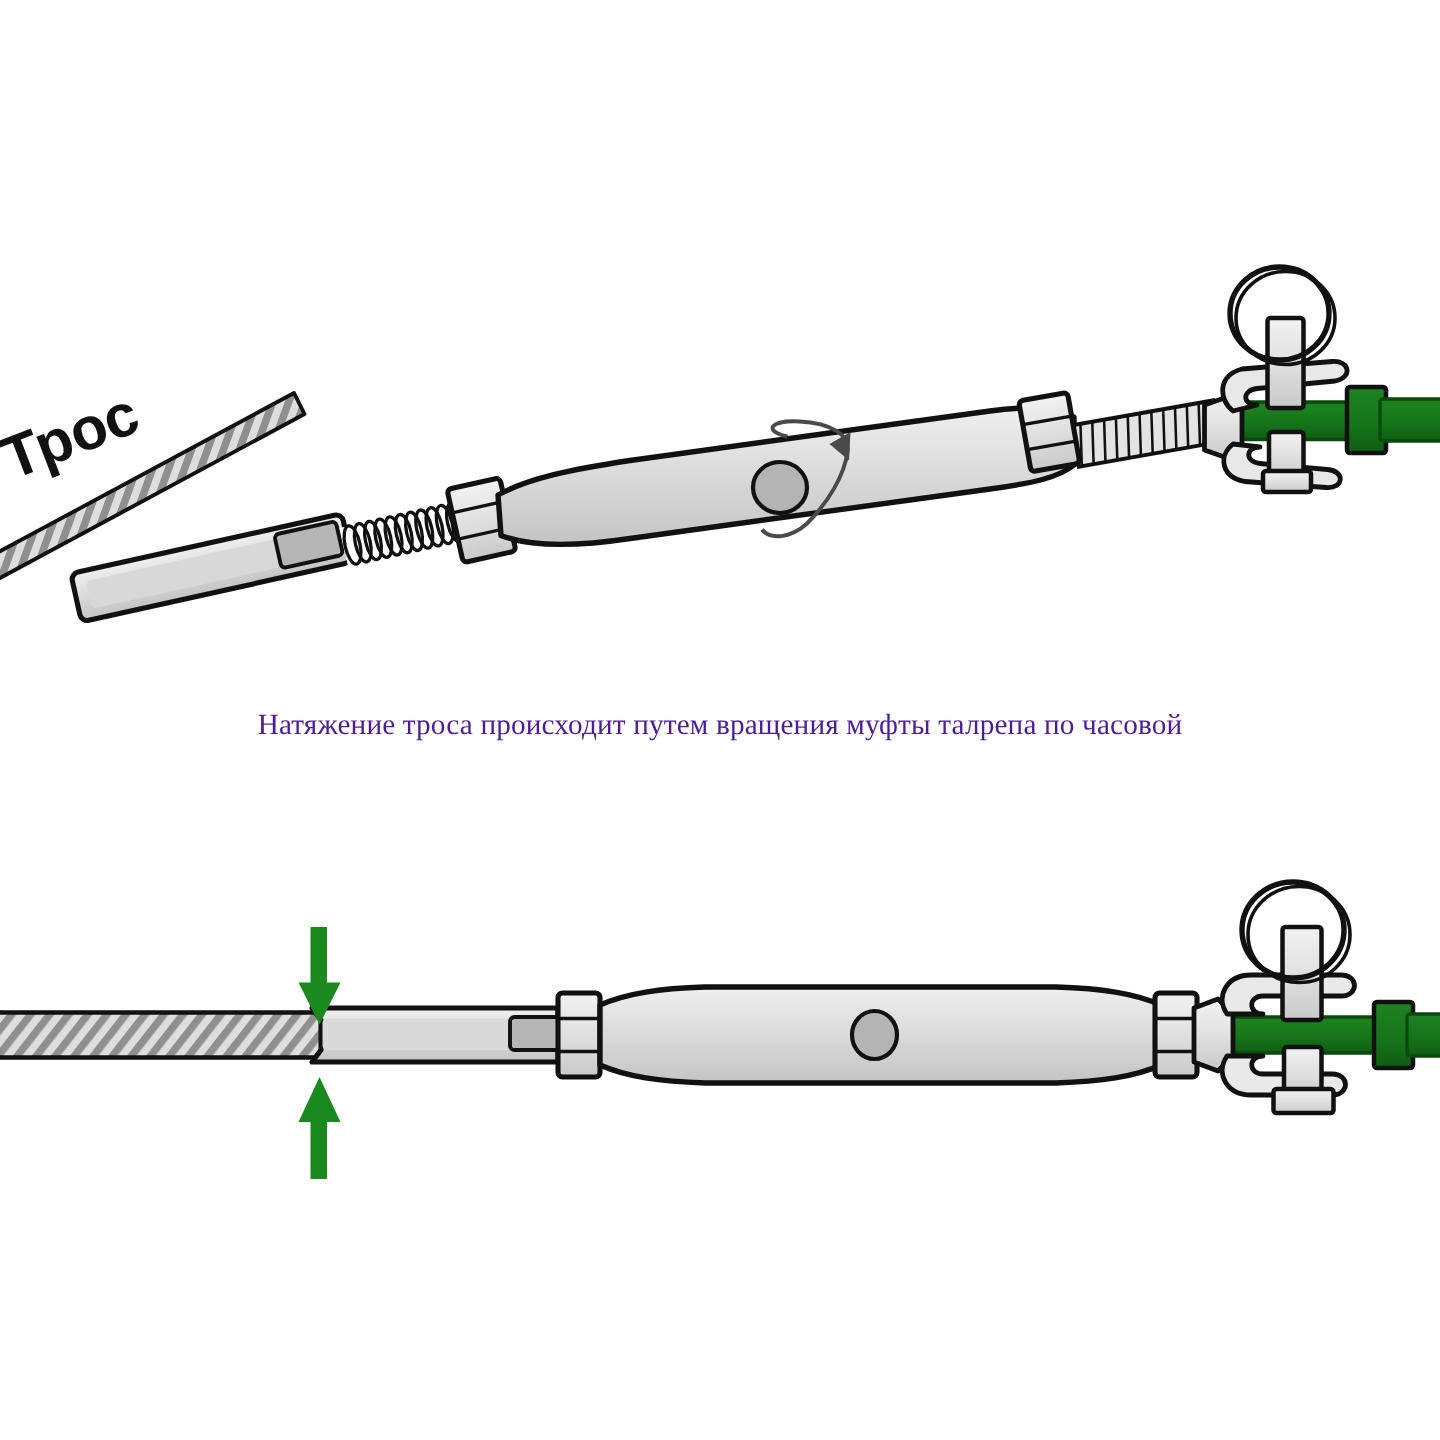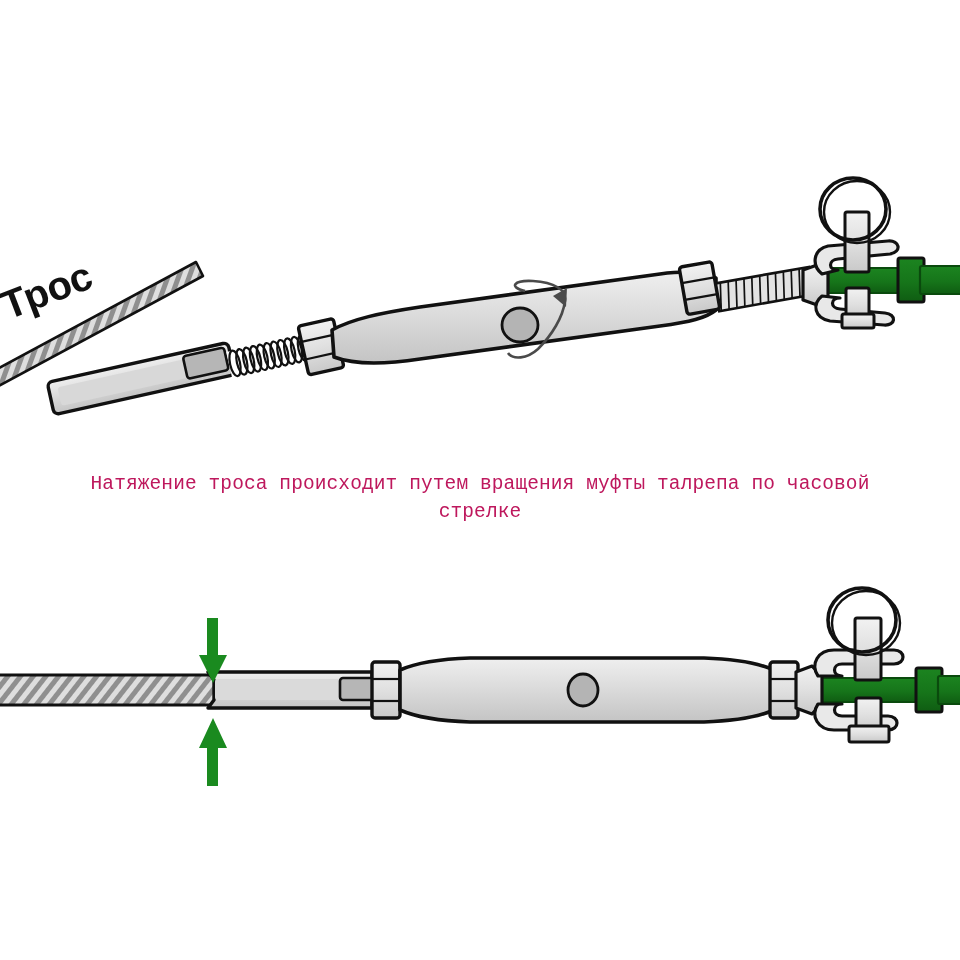--- a/index.html
+++ b/index.html
@@ -13,22 +13,22 @@
     position:absolute;left:0;top:0;width:960px;height:960px;
     background:#ffffff;
   }
   svg.diagram{position:absolute;left:0;top:0;width:960px;height:960px;display:block;}
   .caption-block{
     position:absolute;
     left:60px;top:470px;width:840px;
     text-align:center;
     font-size:19.5px;
     line-height:1.45;
-    color:#be185d;
-    font-family:Liberation Mono, monospace;
+    color:#4c1d95;
+    font-family:Liberation Serif, serif;
     letter-spacing:0.1px;
   }
 </style>
 </head>
 <body>
 
 <div id="canvas-root">
 
   <svg class="diagram" viewBox="0 0 960 960" xmlns="http://www.w3.org/2000/svg">
     <defs>
@@ -264,16 +264,15 @@
     </g>
 
     <g>
       <text x="8" y="320" transform="rotate(-21 8 320)" font-family="Liberation Sans, sans-serif" font-size="40" font-weight="bold" fill="#111111">Трос</text>
     </g>
 
   </svg>
 
   <div class="caption-block">
     <div>Натяжение троса происходит путем вращения муфты талрепа по часовой</div>
-    <div>стрелке</div>
   </div>
 
 </div>
 
 </body></html>

